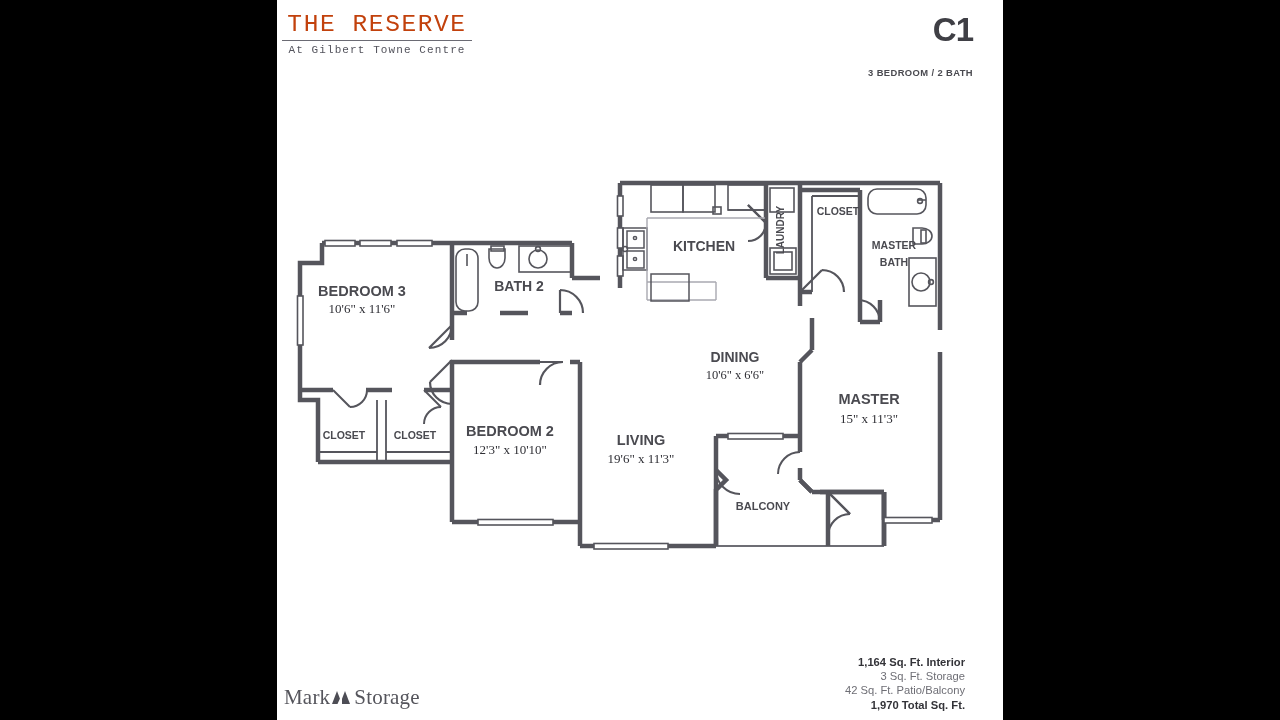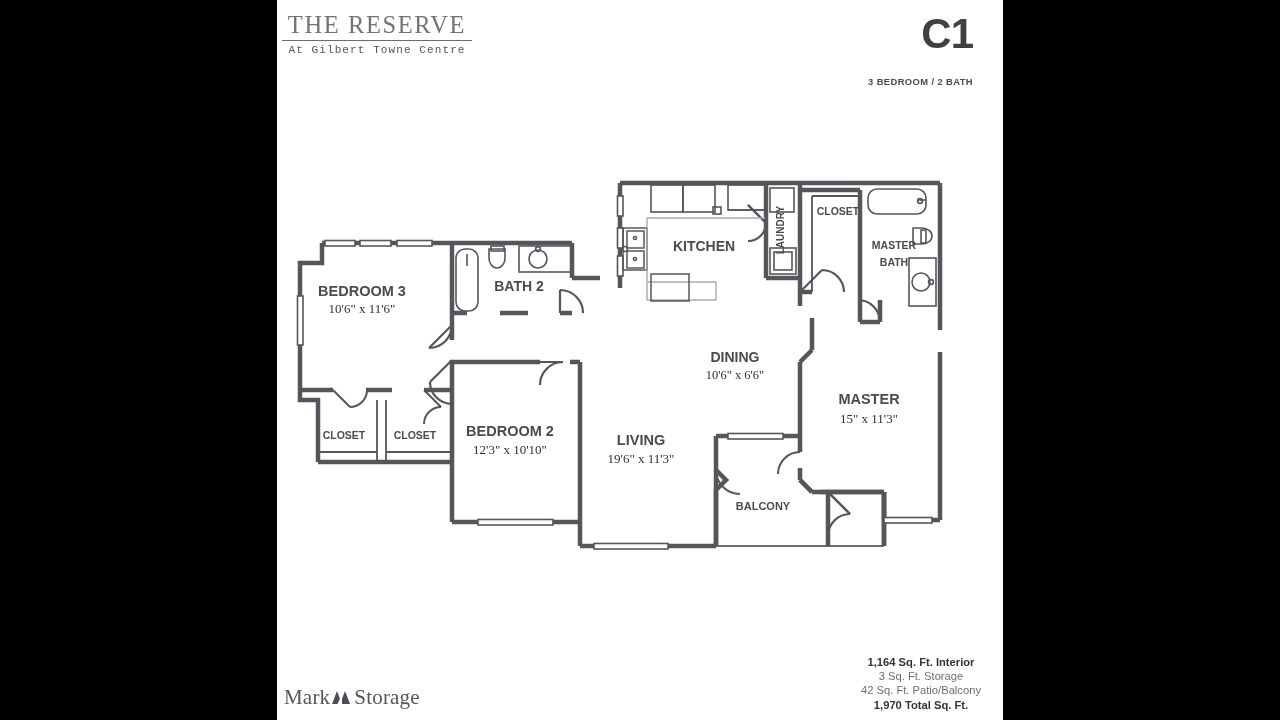--- a/index.html
+++ b/index.html
@@ -1,32 +1,32 @@
 <!DOCTYPE html>
 <html><head>
 <meta charset="utf-8">
 <style>
   html,body{margin:0;padding:0;background:#000;}
   body{width:1280px;height:720px;overflow:hidden;font-family:"Liberation Sans",sans-serif;}
   #stage{position:relative;width:1280px;height:720px;background:#000;}
   #sheet{position:absolute;left:277px;top:0;width:726px;height:720px;background:#ffffff;}
 
   .logo-wrap{position:absolute;left:5px;top:12px;width:190px;text-align:center;}
-  .logo-main{font-family:Liberation Serif, serif;font-size:24.5px;letter-spacing:1.6px;color:#737373;
+  .logo-main{font-family:Liberation Mono, monospace;font-size:24.5px;letter-spacing:1.6px;color:#c2410c;
              line-height:1.05;white-space:nowrap;font-weight:400;}
   .logo-rule{height:1px;background:#6b6b74;margin:2px 0 3px 0;width:100%;}
   .logo-sub{font-family:Liberation Mono, monospace;font-size:11px;letter-spacing:1.1px;color:#53535c;white-space:nowrap;}
 
   .plan-code{position:absolute;right:30px;top:14px;text-align:right;}
-  .plan-code .code{font-family:"Liberation Sans",sans-serif;font-weight:bold;font-size:42px;color:#3f3f45;
+  .plan-code .code{font-family:"Liberation Sans",sans-serif;font-weight:bold;font-size:33px;color:#3f3f45;
                    line-height:0.95;letter-spacing:-1px;}
   .plan-code .beds{font-family:"Liberation Sans",sans-serif;font-weight:bold;font-size:9.4px;color:#4a4a50;
                    letter-spacing:0.4px;margin-top:22px;white-space:nowrap;}
 
-  .sqft{position:absolute;right:22px;bottom:8px;text-align:center;line-height:1.28;}
+  .sqft{position:absolute;right:38px;bottom:8px;text-align:right;line-height:1.28;}
   .sqft div{font-family:"Liberation Sans",sans-serif;font-size:11.2px;color:#6e6e75;white-space:nowrap;}
   .sqft div.b{font-weight:bold;color:#333338;}
 
   .mt-logo{position:absolute;left:7px;bottom:10px;display:flex;align-items:baseline;}
   .mt-logo .w{font-family:"Liberation Serif",serif;font-size:21px;color:#55555c;letter-spacing:0.2px;}
   .mt-mark{display:inline-block;width:22px;height:15px;margin:0 1px;position:relative;top:1px;}
 
   #plan{position:absolute;left:0;top:0;width:726px;height:720px;}
   .rl{font-family:"Liberation Sans",sans-serif;font-weight:bold;fill:#4a4a50;text-anchor:middle;}
   .rd{font-family:"Liberation Serif",serif;fill:#2f2f35;text-anchor:middle;}

